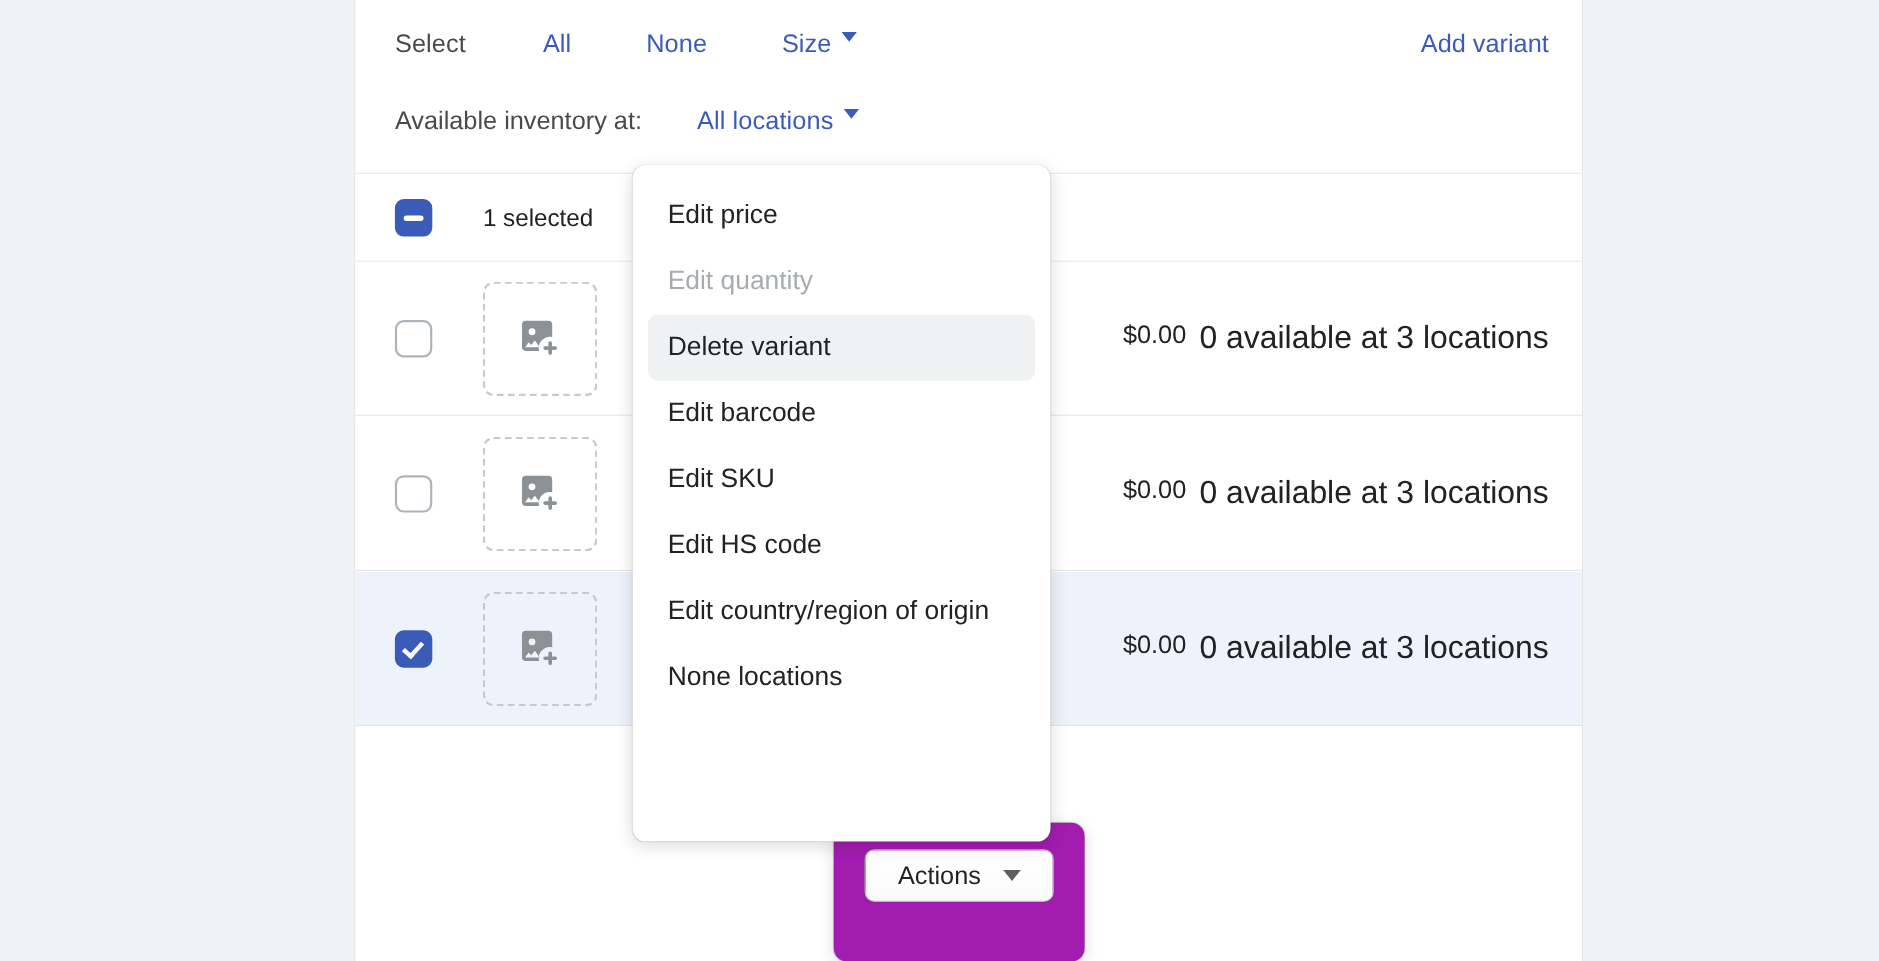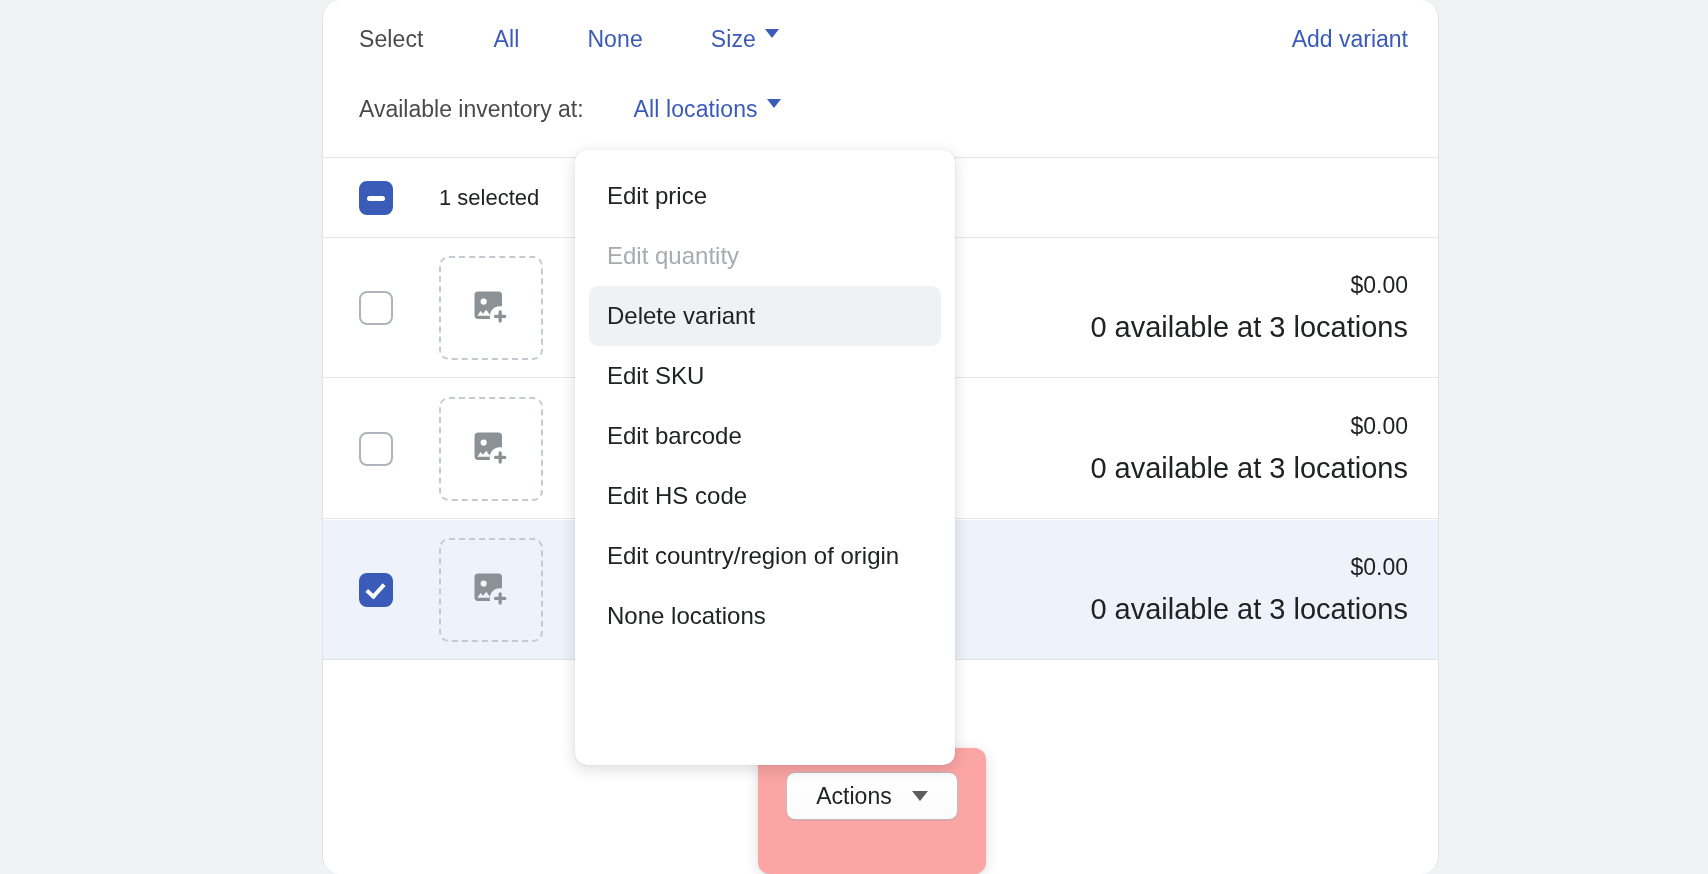--- a/index.html
+++ b/index.html
@@ -18,21 +18,20 @@
   
   #card {
     position: absolute;
     left: 322px;
     top: 0;
     width: 1117px;
     height: 874px;
     background: #ffffff;
     border-left: 1px solid #e3e3e3;
     border-right: 1px solid #e3e3e3;
-    border-radius: 18px;
   }
 
   
   #select-bar {
     position: absolute;
     left: 0; top: 0;
     width: 100%;
     height: 78px;
     display: flex;
     align-items: center;
@@ -188,21 +187,21 @@
   .vsub {
     font-size: 21px;
     color: #6d7175;
     white-space: nowrap;
   }
 
   .vnums {
     margin-left: auto;
     text-align: right;
     display: flex;
-    flex-direction: column;
+    flex-direction: row;
     gap: 12px;
     flex: 0 0 auto;
   }
   .vprice {
     font-size: 23px;
     color: #202223;
   }
   .vavail {
     font-size: 29px;
     color: #202223;
@@ -240,21 +239,21 @@
     background: #f0f1f2;
   }
 
   
   #actions-pop {
     position: absolute;
     left: 758px;
     top: 748px;
     width: 228px;
     height: 126px;
-    background: #fca5a5;
+    background: #a21caf;
     border-radius: 12px;
     box-shadow: 0 3px 14px rgba(0,0,0,.13), 0 0 1px rgba(0,0,0,.18);
     z-index: 30;
     display: flex;
     align-items: flex-start;
     justify-content: center;
     padding-top: 24px;
     text-align: right;
   }
   #actions-btn {
@@ -375,18 +374,18 @@
   <div id="actions-btn">
     <span id="actions-label">Actions</span>
     <span class="caret-dark"></span>
   </div>
 </div>
 
 <div id="menu">
   <div class="mitem">Edit price</div>
   <div class="mitem disabled">Edit quantity</div>
   <div class="mitem hover">Delete variant</div>
+  <div class="mitem">Edit barcode</div>
   <div class="mitem">Edit SKU</div>
-  <div class="mitem">Edit barcode</div>
   <div class="mitem">Edit HS code</div>
   <div class="mitem">Edit country/region of origin</div>
   <div class="mitem">None locations</div>
 </div>
 
 </body></html>

